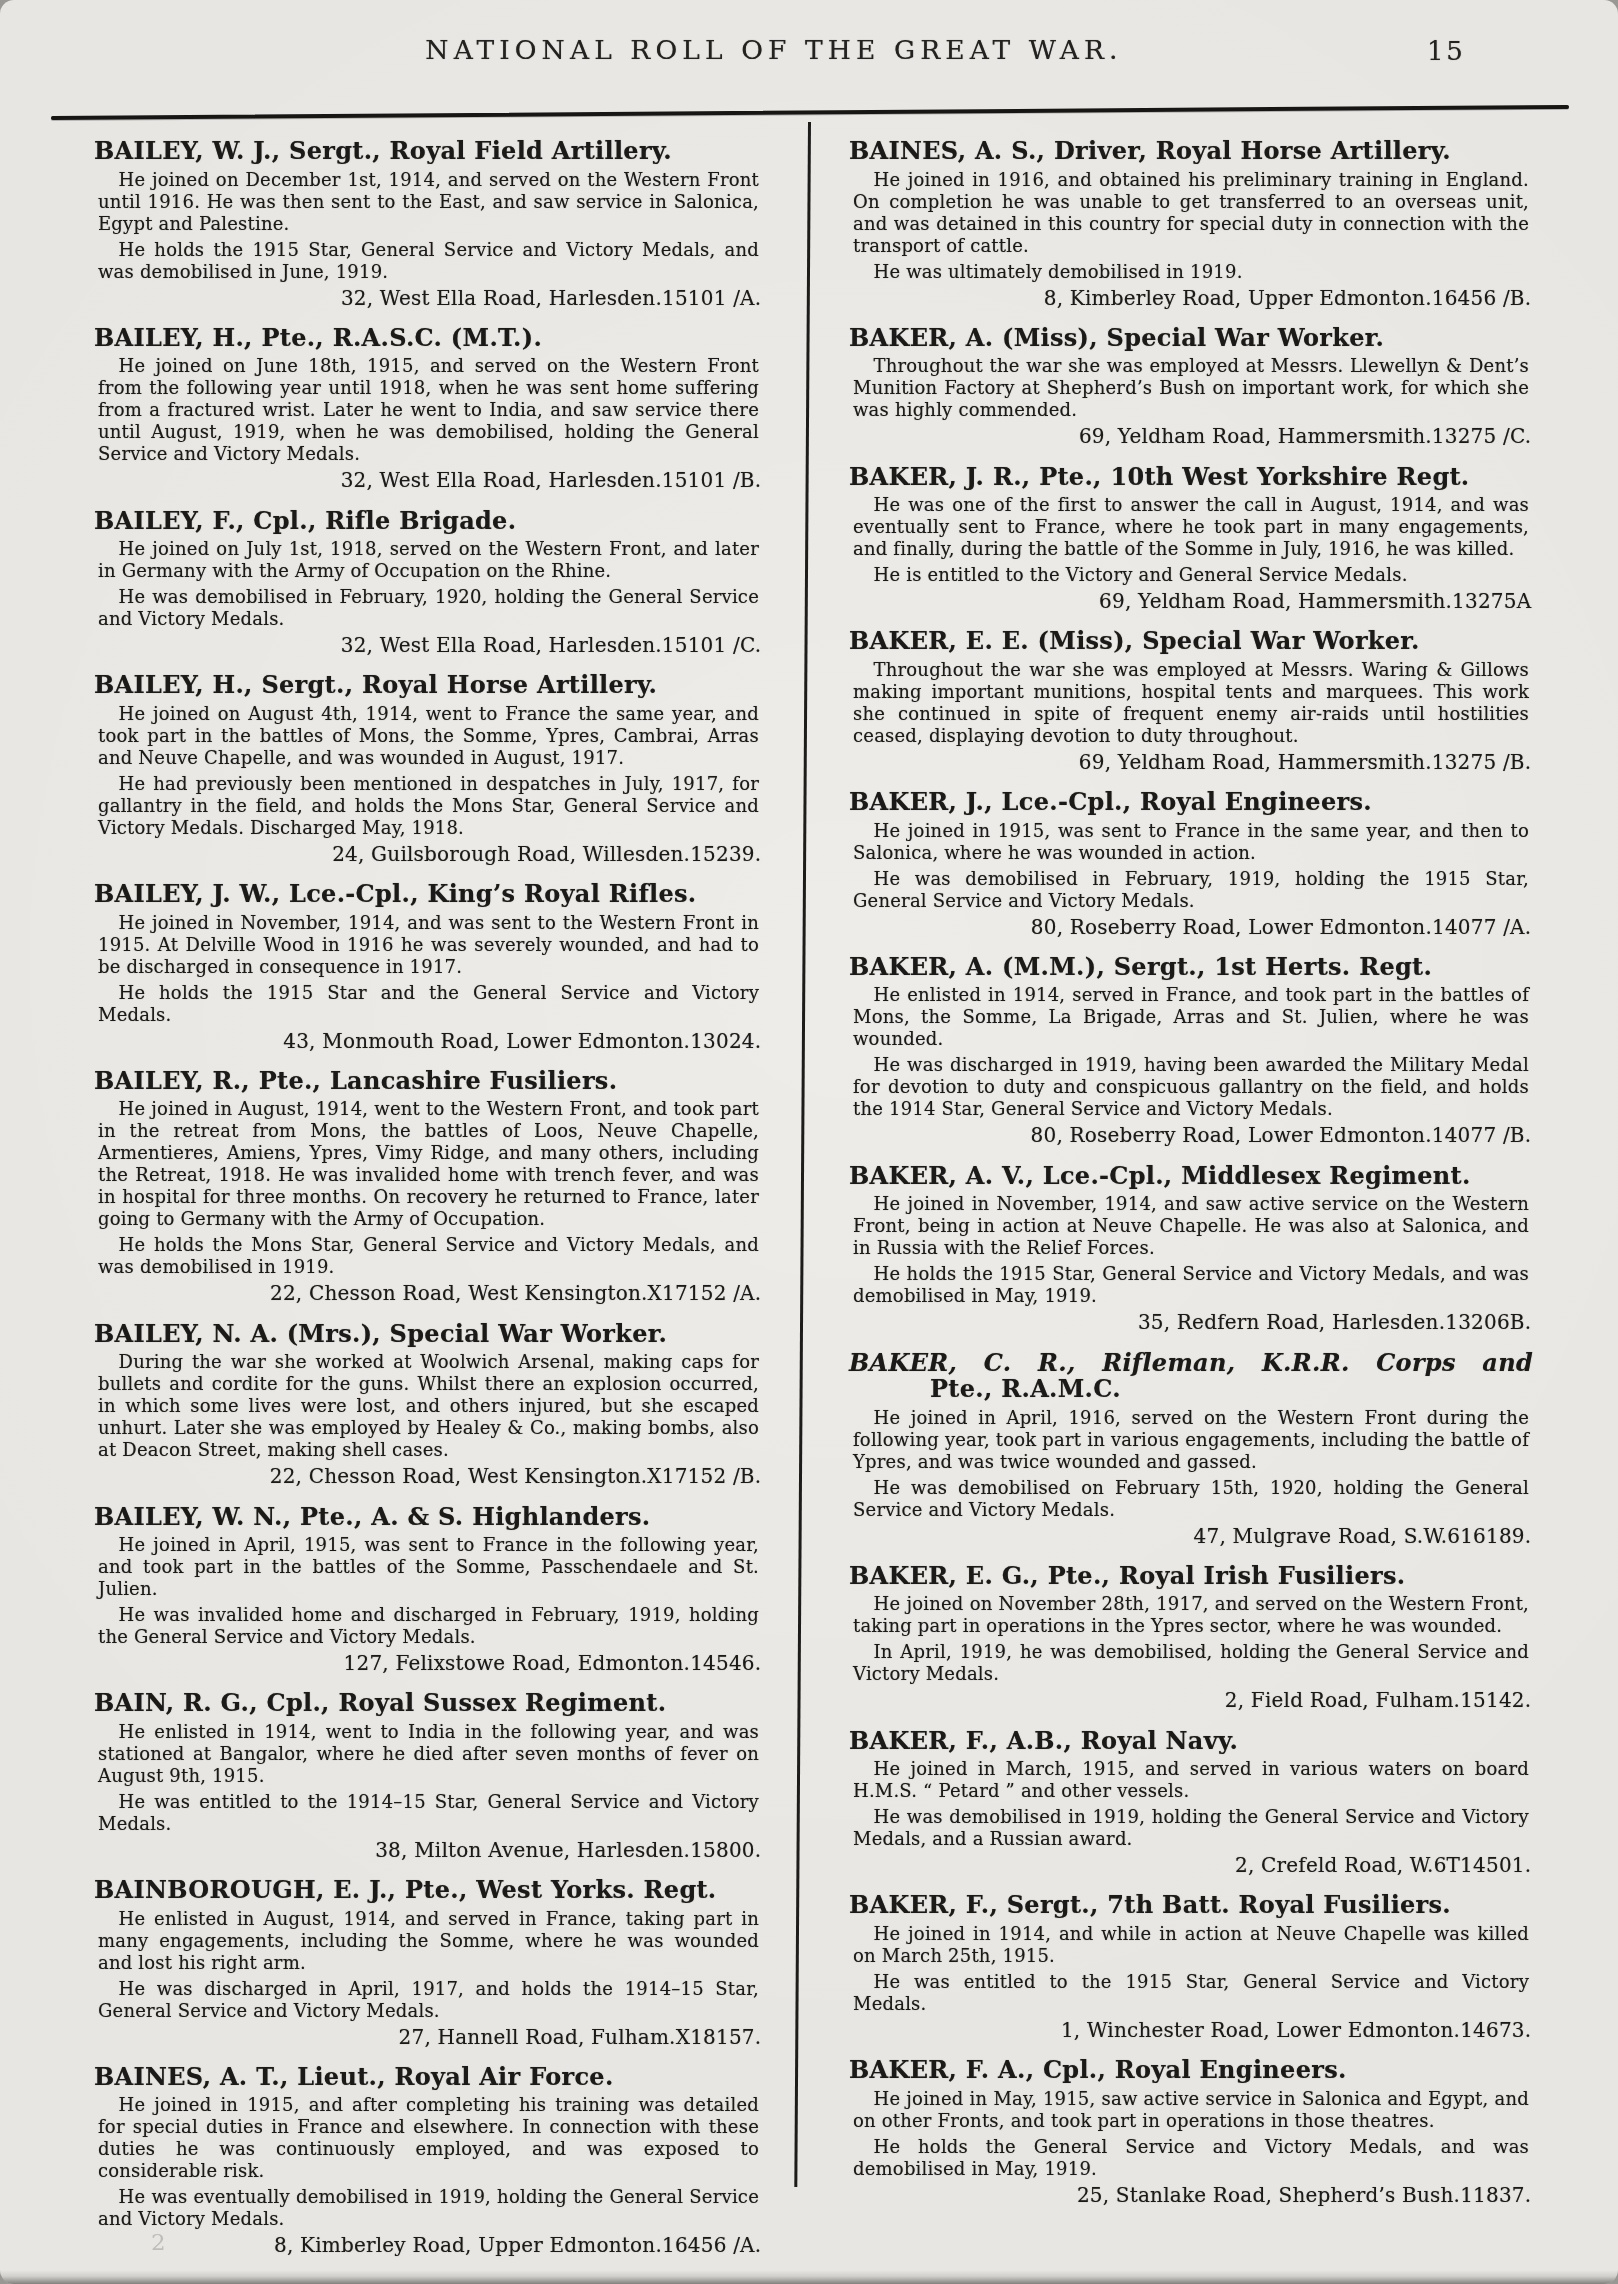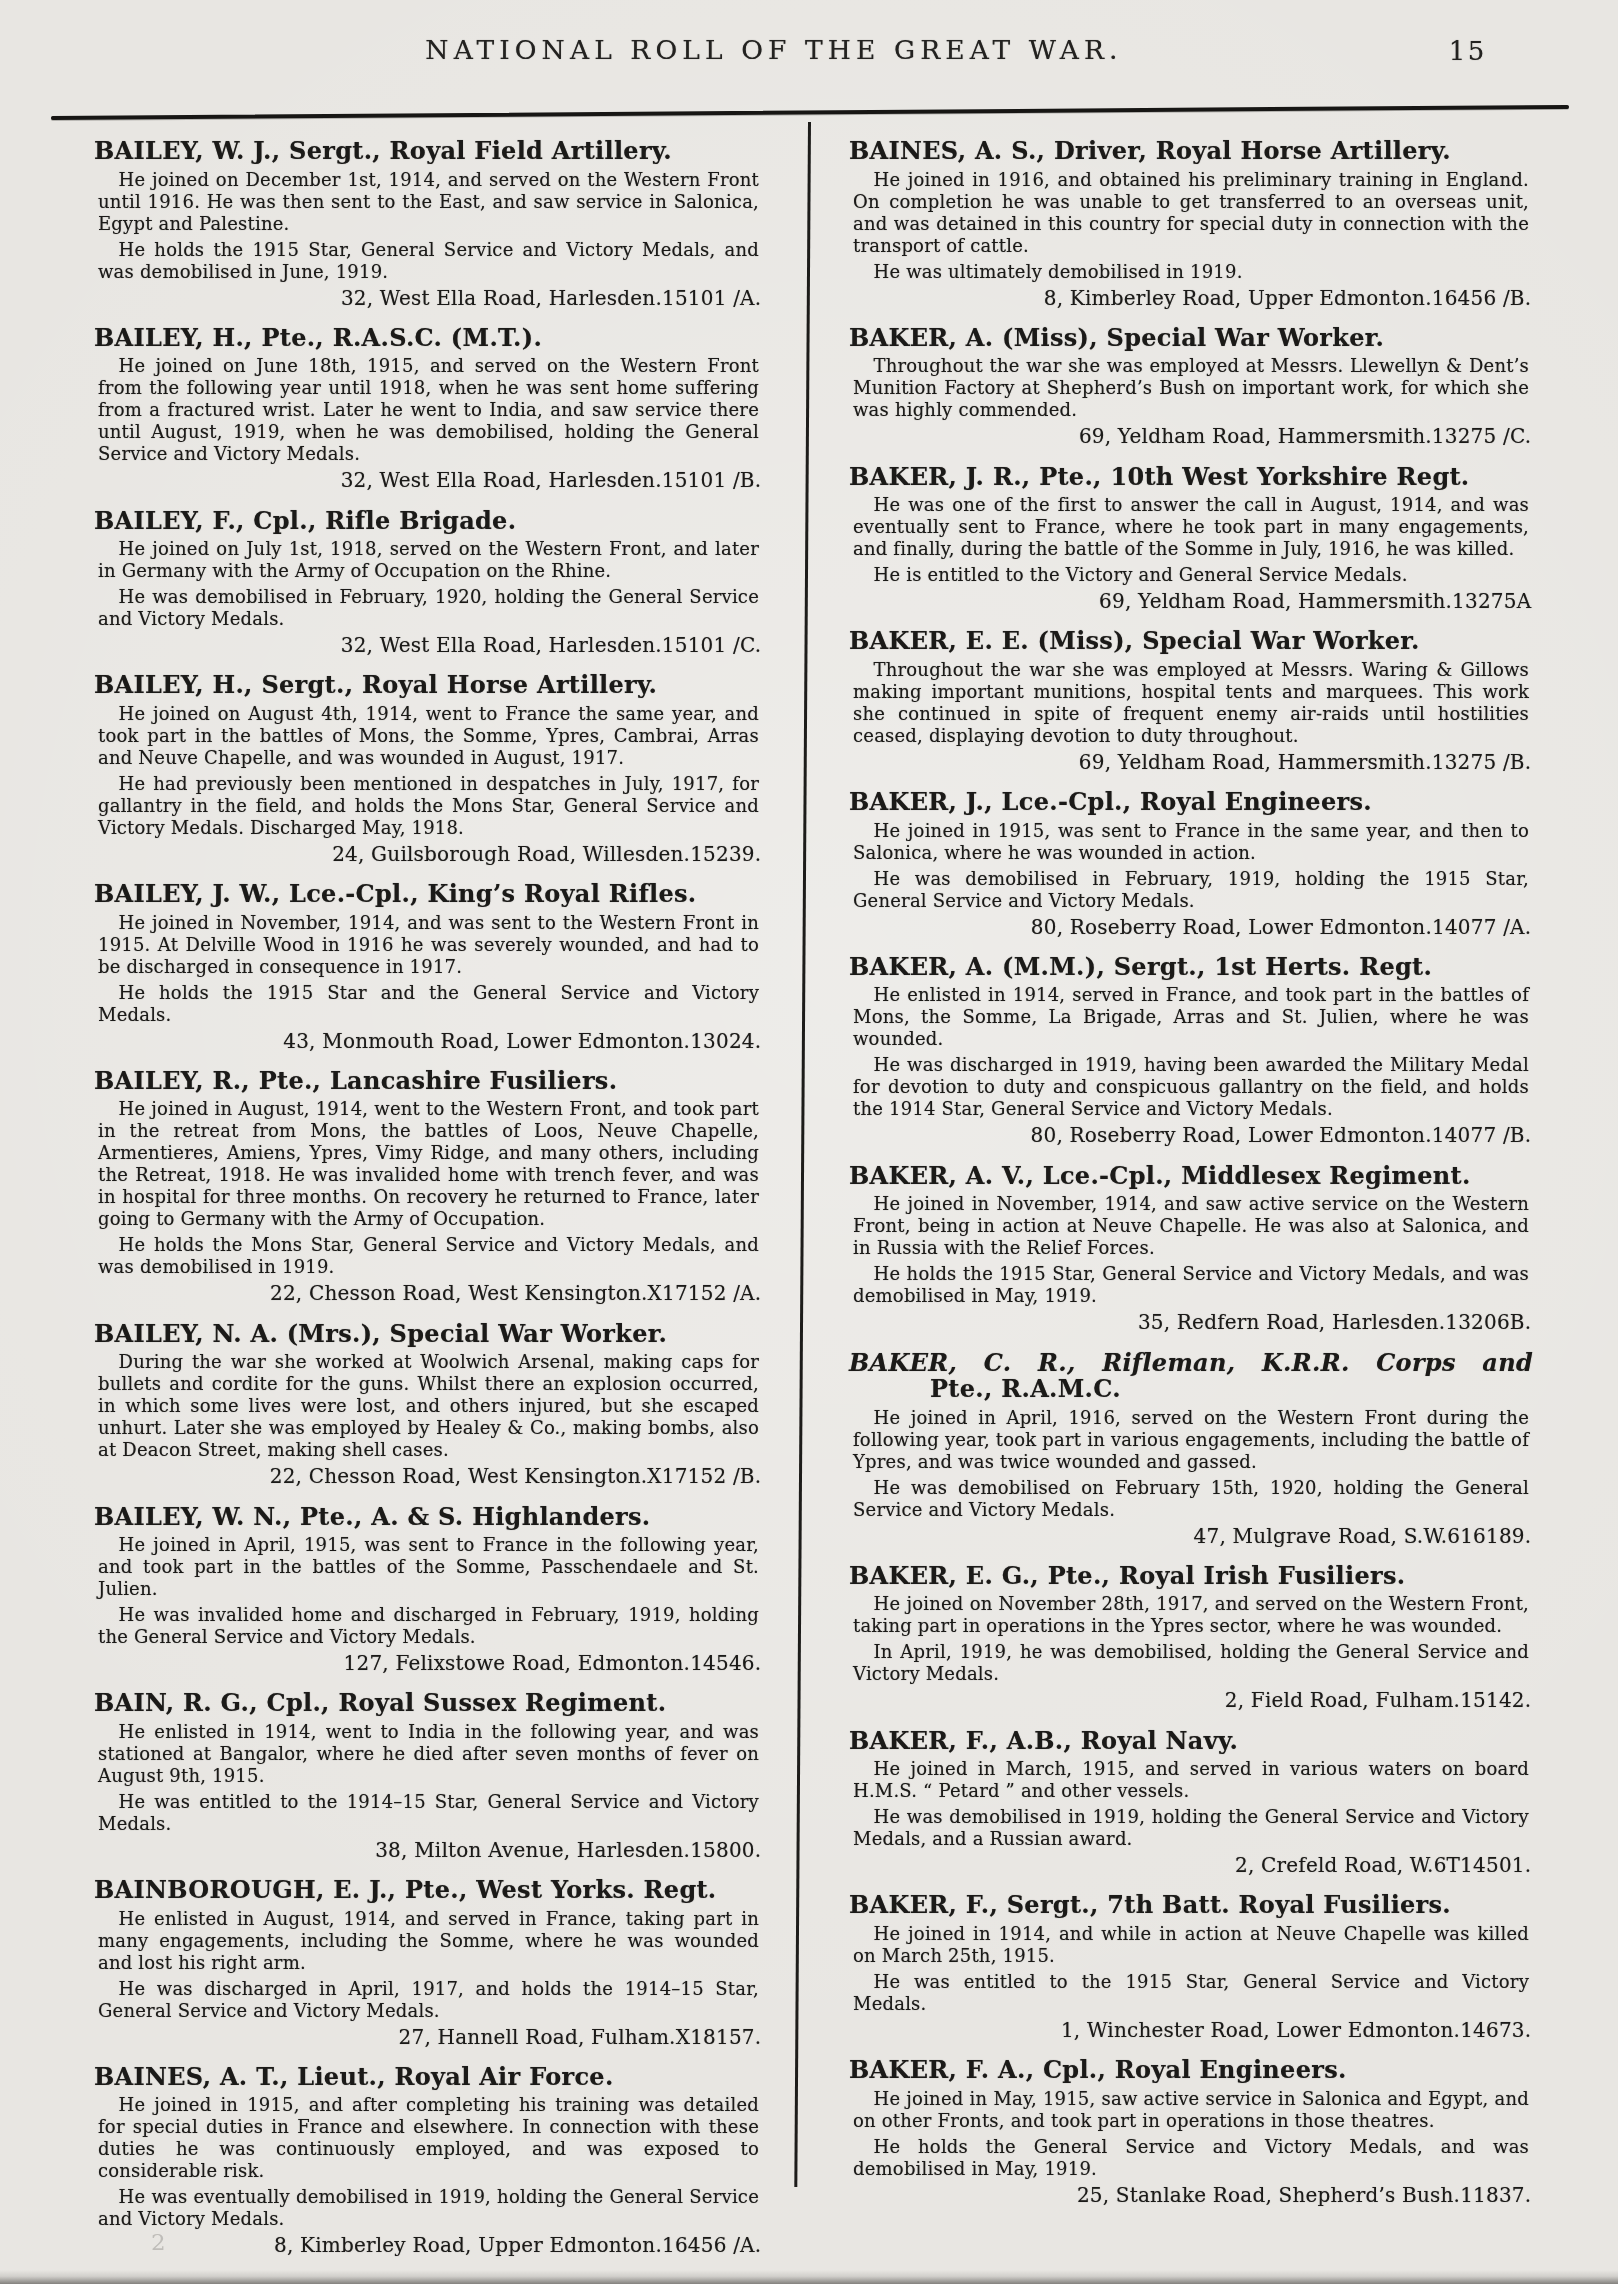--- a/index.html
+++ b/index.html
@@ -11,20 +11,21 @@
   .page{
     position:relative;
     width:1618px;height:2284px;
     margin:0 auto;
     background:
       radial-gradient(ellipse 120% 90% at 52% 42%, rgba(255,255,255,0.25) 0%, rgba(255,255,255,0) 55%),
       radial-gradient(ellipse 140% 120% at 50% 50%, var(--paper) 55%, var(--paper-edge) 96%);
     font-family:"DejaVu Serif","Liberation Serif",serif;
     color:var(--ink);
     overflow:hidden;
+    border-radius:14px;
   }
   .page::after{
     content:"";
     position:absolute;left:0;right:0;bottom:0;height:13.7px;
     background:linear-gradient(to top, rgba(48,46,43,0.55), rgba(48,46,43,0.12) 55%, rgba(48,46,43,0) 100%);
     pointer-events:none;
   }
   
   .header-title{
     position:absolute;
@@ -32,21 +33,21 @@
     transform:translateX(-50%);
     white-space:nowrap;
     font-size:26.5px;
     letter-spacing:5.1px;
     color:#232220;
     text-shadow:0 0 0.9px rgba(27,26,24,.6);
   }
   .page-number{
     position:absolute;
     left:1427px;top:36px;width:60px;
-    text-align:right;
+    text-align:left;
     font-size:26px;
     letter-spacing:2.6px;
     color:#232220;
     text-shadow:0 0 0.9px rgba(27,26,24,.6);
   }
   .header-rule{
     position:absolute;
     left:51px;top:116px;
     width:1518px;height:4.3px;
     background:#171614;

